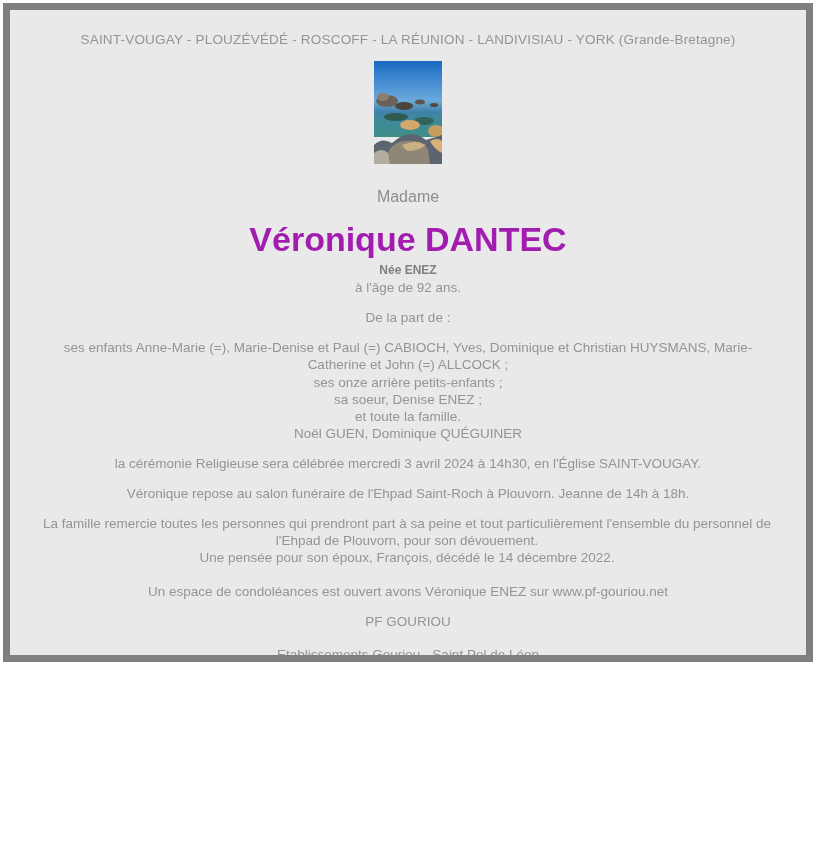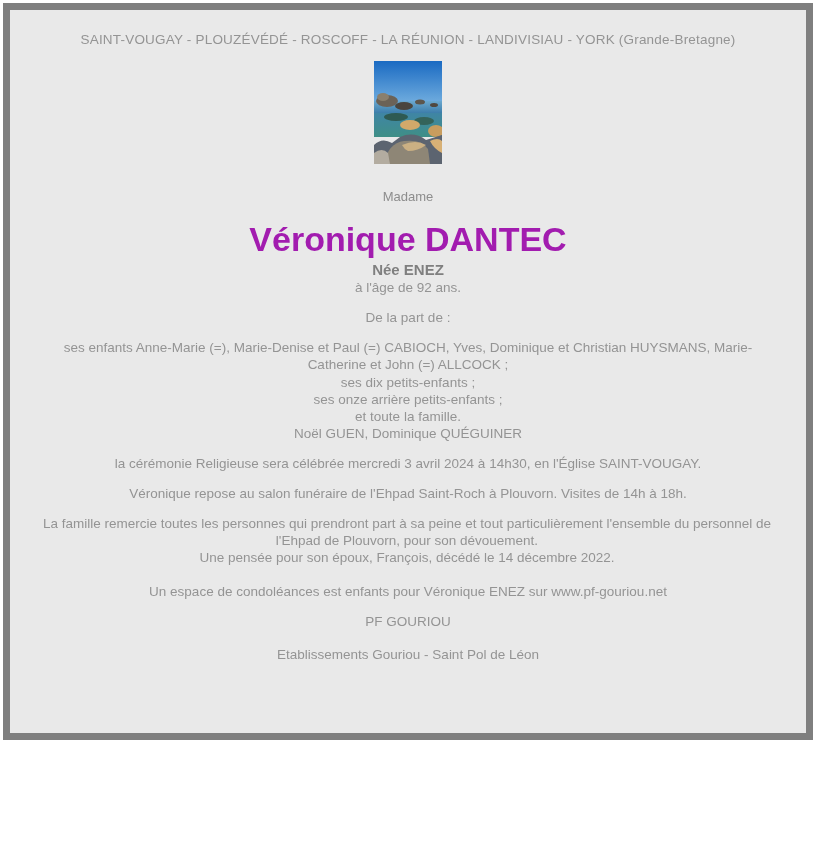--- a/index.html
+++ b/index.html
@@ -11,54 +11,54 @@
   .page {
     width: 816px;
     height: 848px;
     box-sizing: border-box;
     background: #ffffff;
     padding: 3px 3px 8px 3px;
   }
   .panel {
     box-sizing: border-box;
     width: 810px;
-    height: 737px;
+    height: 659px;
     border: 7px solid #7f7f7f;
     background: #e9e9e9;
     color: #949494;
     text-align: center;
     padding: 21px 28px 0 28px;
     font-size: 13.5px;
     line-height: 17px;
     overflow: hidden;
   }
   .panel p { margin: 0 0 13px 0; }
   .towns-line { letter-spacing: 0.2px; }
   .photo-wrap {
     margin: 0 auto 24px auto;
     width: 68px;
     height: 103px;
     line-height: 0;
   }
   .photo-wrap svg { display: block; }
   .salutation {
-    font-size: 13px;
+    font-size: 16px;
     line-height: 18px;
     margin: 0 0 32px 0;
     color: #8d8d8d;
   }
   .deceased-name {
     font-size: 34px;
     line-height: 40px;
     font-weight: bold;
     color: #a21caf;
     margin: 0;
   }
   .maiden-name {
-    font-size: 15px;
+    font-size: 12px;
     line-height: 18px;
     font-weight: bold;
     color: #7f7f7f;
     margin: 2px 0 0 0;
   }
   .age-line { margin-top: 19px; }
   .family-block { margin: 0 0 12px 0; }
   .family-block div { line-height: 17.3px; }
   .thanks-block { margin: 0 2px 17px 0; }
   .funeral-block { margin: 0 0 16px 0; }
@@ -113,36 +113,36 @@
 
     <h1 class="deceased-name">Véronique DANTEC</h1>
     <div class="maiden-name">Née ENEZ</div>
 
     <p class="age-line">à l'âge de 92 ans.</p>
 
     <p>De la part de :</p>
 
     <div class="family-block">
       <div>ses enfants Anne-Marie (=), Marie-Denise et Paul (=) CABIOCH, Yves, Dominique et Christian HUYSMANS, Marie-Catherine et John (=) ALLCOCK ;</div>
-      <div>ses dix petits-enfants ;</div>
       <div>ses onze arrière petits-enfants ;</div>
+      <div>sa soeur, Denise ENEZ ;</div>
       <div>et toute la famille.</div>
       <div>Noël GUEN, Dominique QUÉGUINER</div>
     </div>
 
     <p>la cérémonie Religieuse sera célébrée mercredi 3 avril 2024 à 14h30, en l'Église SAINT-VOUGAY.</p>
 
-    <p>Véronique repose au salon funéraire de l'Ehpad Saint-Roch à Plouvorn. Visites de 14h à 18h.</p>
+    <p>Véronique repose au salon funéraire de l'Ehpad Saint-Roch à Plouvorn. Jeanne de 14h à 18h.</p>
 
     <div class="thanks-block">
       <div>La famille remercie toutes les personnes qui prendront part à sa peine et tout particulièrement l'ensemble du personnel de l'Ehpad de Plouvorn, pour son dévouement.</div>
       <div>Une pensée pour son époux, François, décédé le 14 décembre 2022.</div>
     </div>
 
-    <p>Un espace de condoléances est enfants pour Véronique ENEZ sur www.pf-gouriou.net</p>
+    <p>Un espace de condoléances est ouvert avons Véronique ENEZ sur www.pf-gouriou.net</p>
 
 
     <div class="funeral-block">
       <div>PF GOURIOU</div>
     </div>
 
     <p class="footer-line">Etablissements Gouriou - Saint Pol de Léon</p>
 
   </div>
 </div>

